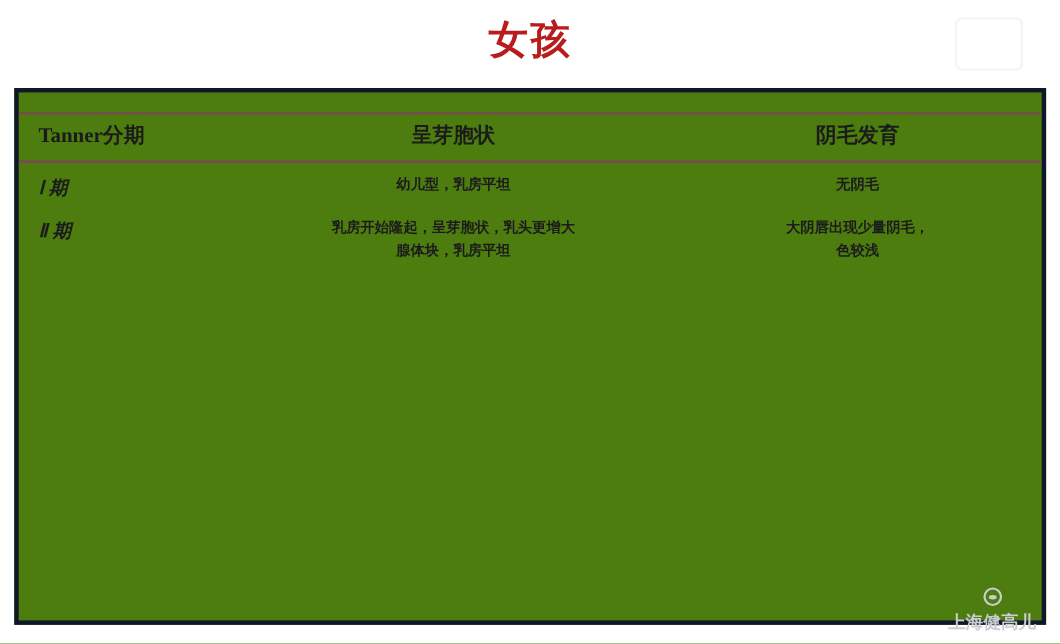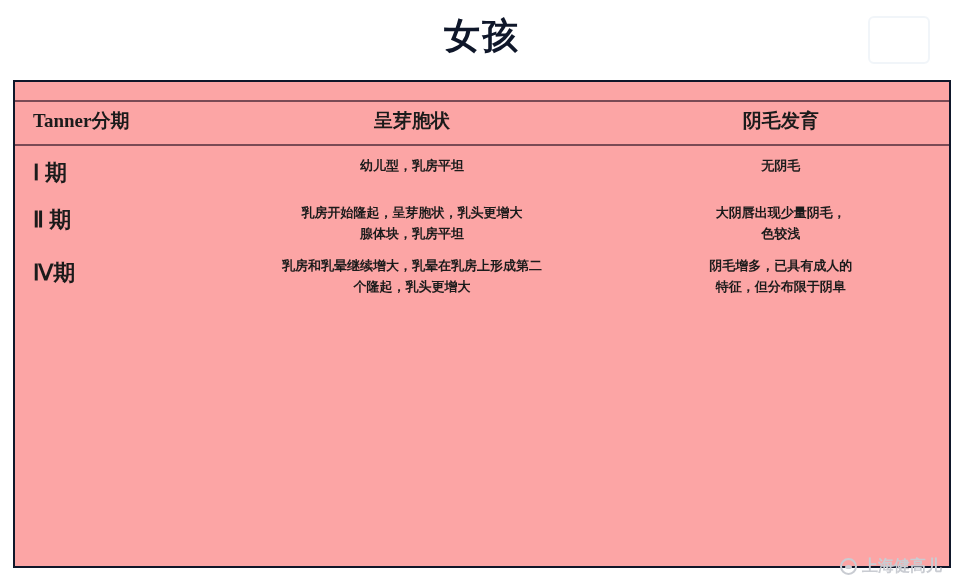--- a/index.html
+++ b/index.html
@@ -11,35 +11,35 @@
     height: 585px;
     background: #ffffff;
     font-family: "Liberation Sans", sans-serif;
     overflow: hidden;
     position: relative;
   }
   .page-title {
     text-align: center;
     font-size: 36px;
     font-weight: bold;
-    color: #0f172a;
+    color: #b91c1c;
     letter-spacing: 2px;
     margin-top: 12px;
     margin-bottom: 14px;
     font-family: "Liberation Sans", sans-serif;
   }
   .table-frame {
     position: absolute;
     left: 13px;
     top: 80px;
     width: 938px;
     height: 488px;
-    border: 2px solid #0f172a;
+    border: 4px solid #0f172a;
     box-sizing: border-box;
-    background: #fca5a5;
+    background: #4d7c0f;
     overflow: hidden;
   }
   .tanner-table {
     width: 100%;
     border-collapse: collapse;
     table-layout: fixed;
     margin-top: 18px;
   }
   .tanner-table col.c-stage { width: 21%; }
   .tanner-table col.c-breast { width: 43%; }
@@ -69,41 +69,43 @@
     padding: 9px 4px 2px 4px;
     font-size: 13px;
     font-weight: bold;
     color: #1b1b1b;
     line-height: 1.62;
   }
   .tanner-table tbody td.stage {
     text-align: left;
     padding-left: 18px;
     font-family: "Liberation Serif", serif;
-    font-size: 22px;
+    font-size: 17px;
     white-space: nowrap;
+    font-style: italic;
   }
   .tanner-table tbody td.breast,
   .tanner-table tbody td.pubic {
     text-align: center;
     font-family: "Liberation Sans", sans-serif;
   }
   .cell-line { display: block; }
 
   .watermark {
     position: absolute;
     right: 22px;
     bottom: 8px;
     font-size: 16px;
     color: #c9ccd2;
     font-weight: bold;
     display: flex;
     align-items: center;
     gap: 5px;
     font-family: "Liberation Sans", sans-serif;
+    flex-direction: column;
   }
   .weibo-icon {
     display: inline-block;
     width: 17px;
     height: 17px;
     border-radius: 50%;
     border: 2px solid #c9ccd2;
     position: relative;
     box-sizing: border-box;
   }
@@ -163,31 +165,20 @@
         <td class="stage">Ⅱ 期</td>
         <td class="breast">
           <span class="cell-line">乳房开始隆起，呈芽胞状，乳头更增大</span>
           <span class="cell-line">腺体块，乳房平坦</span>
         </td>
         <td class="pubic">
           <span class="cell-line">大阴唇出现少量阴毛，</span>
           <span class="cell-line">色较浅</span>
         </td>
       </tr>
-      <tr>
-        <td class="stage">Ⅳ期</td>
-        <td class="breast">
-          <span class="cell-line">乳房和乳晕继续增大，乳晕在乳房上形成第二</span>
-          <span class="cell-line">个隆起，乳头更增大</span>
-        </td>
-        <td class="pubic">
-          <span class="cell-line">阴毛增多，已具有成人的</span>
-          <span class="cell-line">特征，但分布限于阴阜</span>
-        </td>
-      </tr>
     </tbody>
   </table>
 </div>
 
 <div class="watermark">
   <span class="weibo-icon"></span>
   <span>上海健高儿</span>
 </div>
 
 </body></html>

